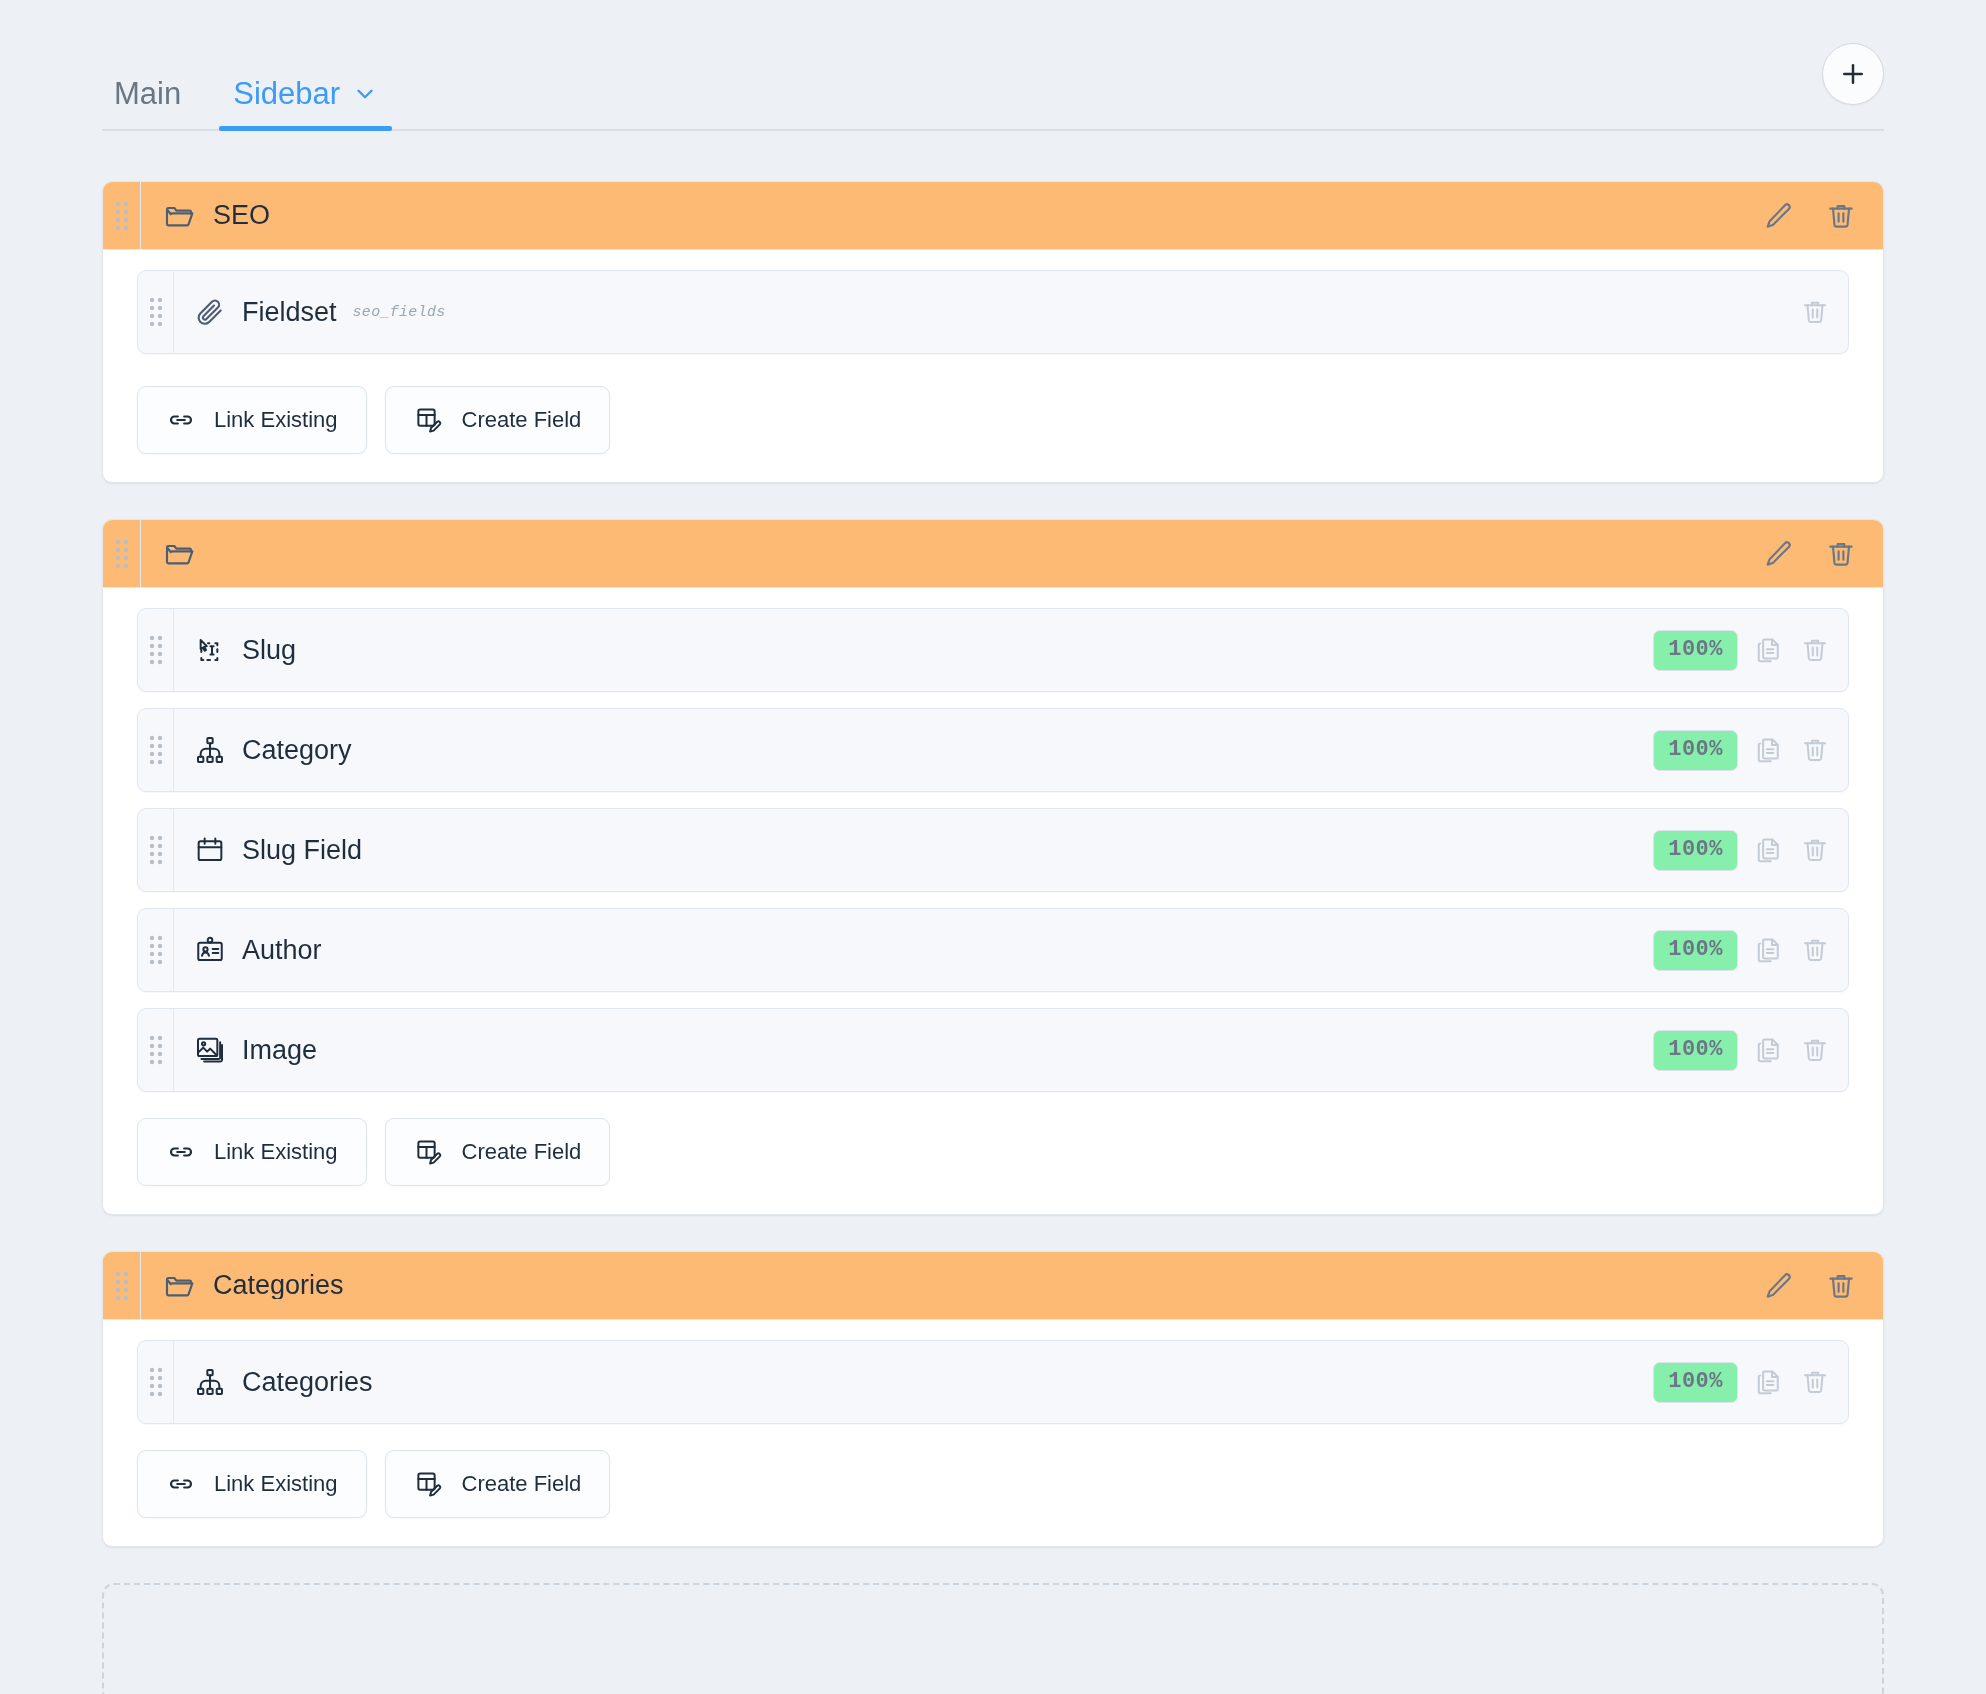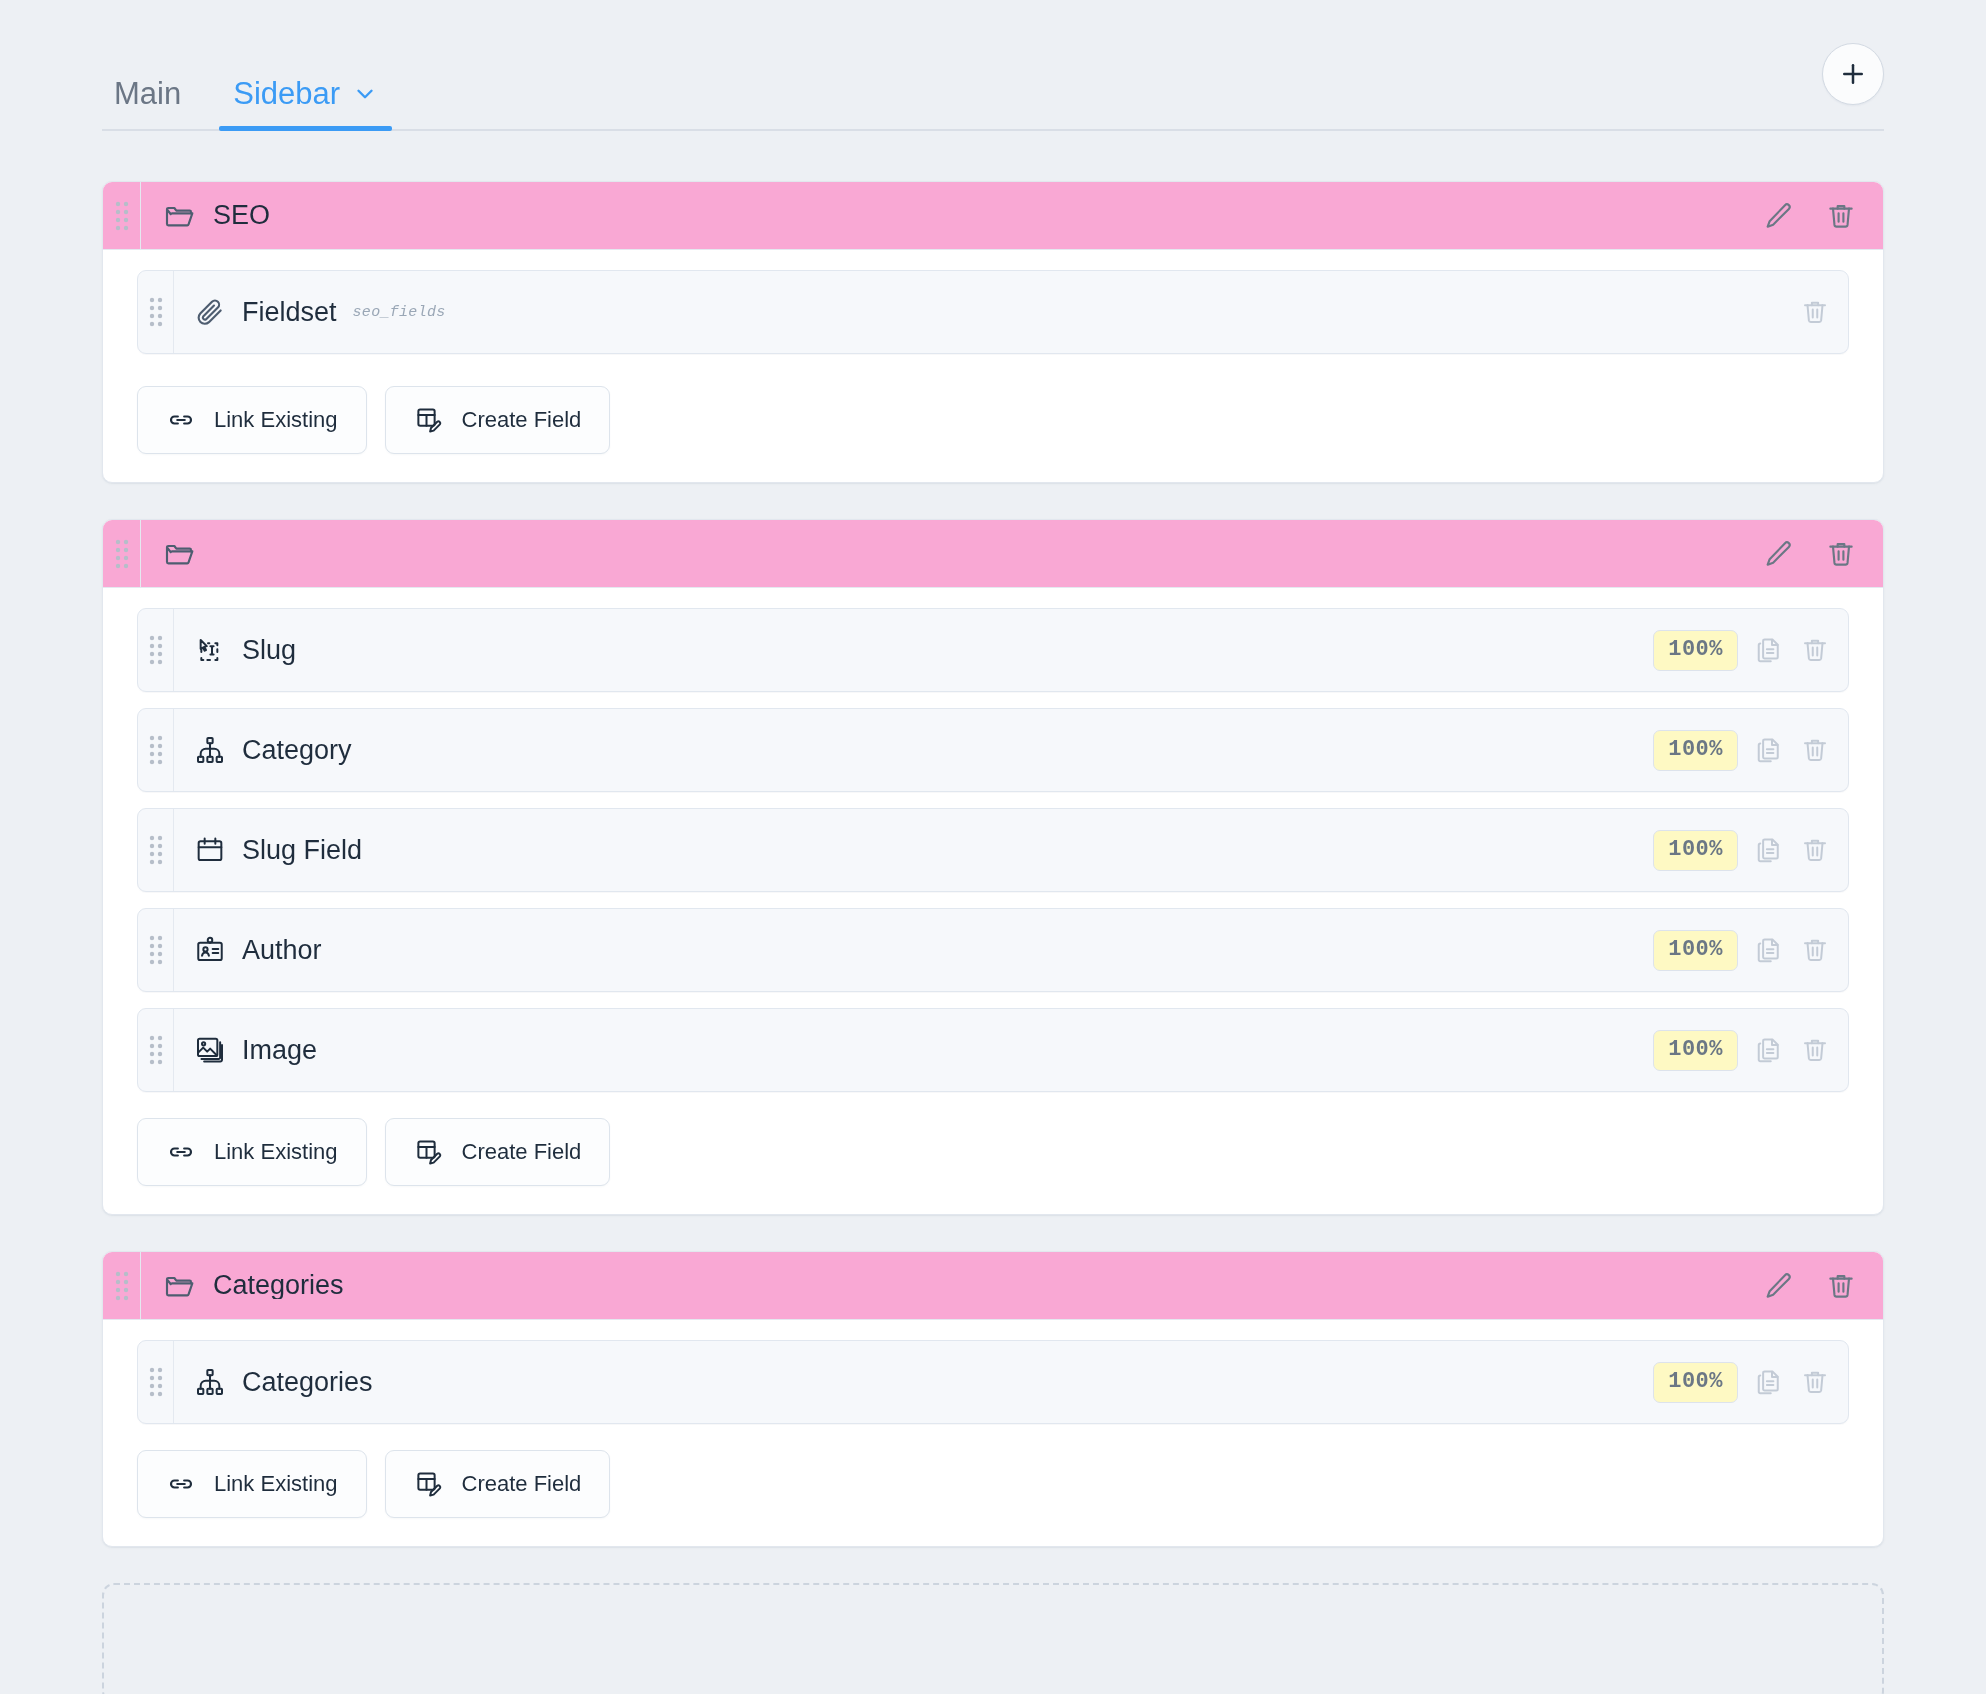--- a/index.html
+++ b/index.html
@@ -75,21 +75,21 @@
     background: #ffffff;
     border-radius: 10px;
     border: 1px solid #e2e7ee;
     box-shadow: 0 1px 3px rgba(45,65,95,.055), 0 1px 1px rgba(45,65,95,.03);
     margin-bottom: 36px;
     overflow: hidden;
   }
   .group-header {
     display: flex;
     align-items: stretch;
-    background: #f9a8d4;
+    background: #fdba74;
     border-bottom: 1px solid #e4e9f0;
     height: 68px;
   }
   .ghandle {
     width: 38px;
     display: flex; align-items: center; justify-content: center;
     border-right: 1px solid #e4e9f0;
     cursor: grab;
     flex: none;
   }
@@ -160,21 +160,21 @@
   }
   .field-actions {
     display: flex; align-items: center; gap: 16px;
     padding-right: 18px;
   }
   .badge {
     font-family: "Liberation Mono", "DejaVu Sans Mono", monospace;
     font-weight: bold;
     font-size: 22px;
     color: #6b7785;
-    background: #fef9c3;
+    background: #86efac;
     border: 1px solid #dde3ec;
     border-radius: 7px;
     padding: 8px 14px 9px 14px;
     line-height: 1;
     letter-spacing: .5px;
     text-align: center;
   }
 
   
   .btnrow { display: flex; gap: 18px; padding-top: 10px; }

